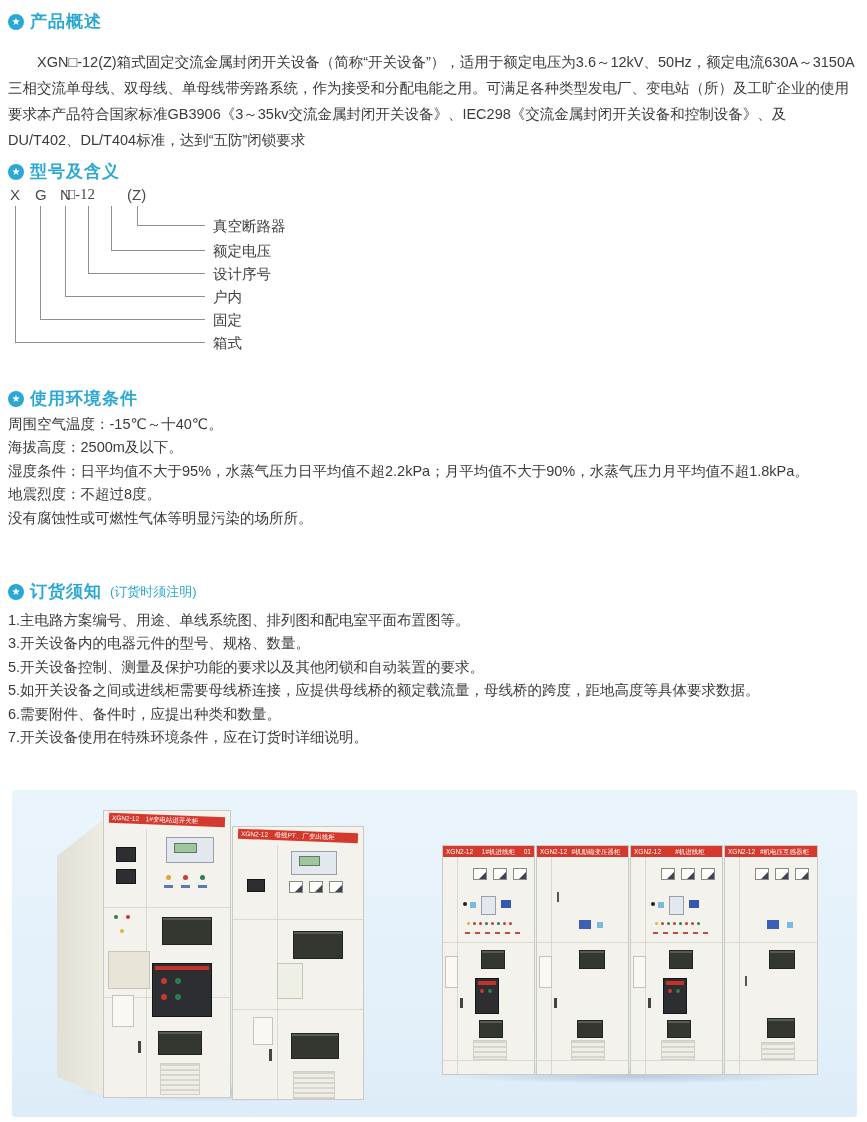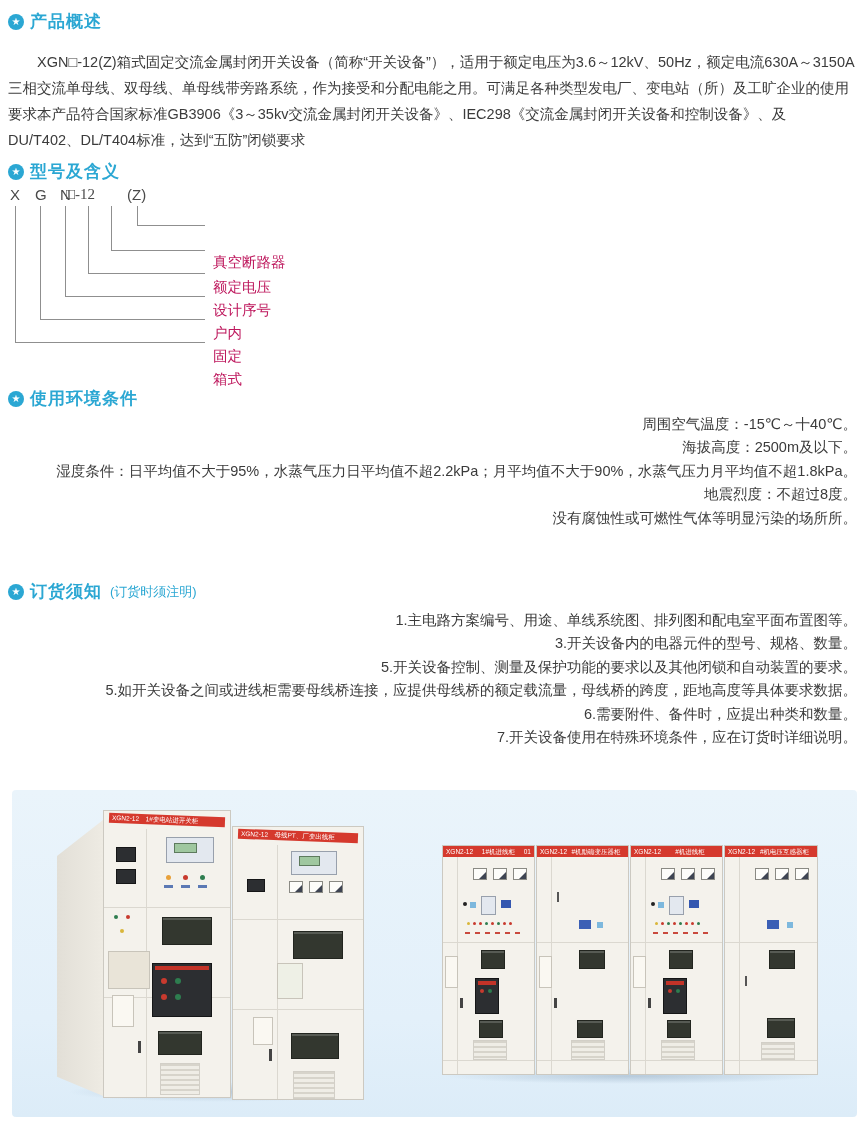--- a/index.html
+++ b/index.html
@@ -10,28 +10,28 @@
   .sec-head{position:absolute;left:8px;display:flex;align-items:center;gap:6px;}
   .star-badge{width:16px;height:16px;border-radius:50%;background:#2ba7d3;color:#fff;
               font-size:10px;line-height:16px;text-align:center;flex:0 0 16px;}
   .sec-title{color:#2ba7d3;font-size:17px;font-weight:bold;letter-spacing:1px;}
   .sec-sub{color:#2ba7d3;font-size:13px;margin-left:2px;}
 
   
   .para{position:absolute;left:8px;width:849px;font-size:14.5px;line-height:26px;
         text-indent:2em;margin:0;}
   .plain-lines{position:absolute;left:8px;width:849px;font-size:14.5px;line-height:23.4px;}
-  .plain-lines div{white-space:nowrap;text-align:right;}
+  .plain-lines div{white-space:nowrap;}
 
   
   #model-diagram{position:absolute;left:0;top:186px;width:460px;height:172px;}
   .code-part{position:absolute;top:0;font-size:15px;color:#4a4a4a;}
   .branch-v{position:absolute;width:0;border-left:1px solid #8f8f8f;top:20px;}
   .branch-h{position:absolute;height:0;border-top:1px solid #8f8f8f;}
-  .branch-label{position:absolute;left:213px;font-size:14.5px;color:#be185d;white-space:nowrap;margin-top:36px;}
+  .branch-label{position:absolute;left:213px;font-size:14.5px;color:#404040;white-space:nowrap;}
 
   
   #photo-panel{position:absolute;left:12px;top:790px;width:845px;height:327px;
                background:linear-gradient(180deg,#eaf4fb 0%,#e3f0fa 70%,#dcecf8 100%);
                border-radius:4px;}
   .shadow-ellipse{position:absolute;background:radial-gradient(ellipse at center,rgba(90,120,150,.30),rgba(90,120,150,0) 70%);}
 
   .cab{position:absolute;background:#f4f2ec;border:1px solid #ccc9c1;box-sizing:border-box;}
   .banner{position:absolute;background:#d5392d;color:#fff;font-size:6.5px;line-height:10px;
           display:flex;justify-content:space-between;align-items:center;padding:0 3px;

